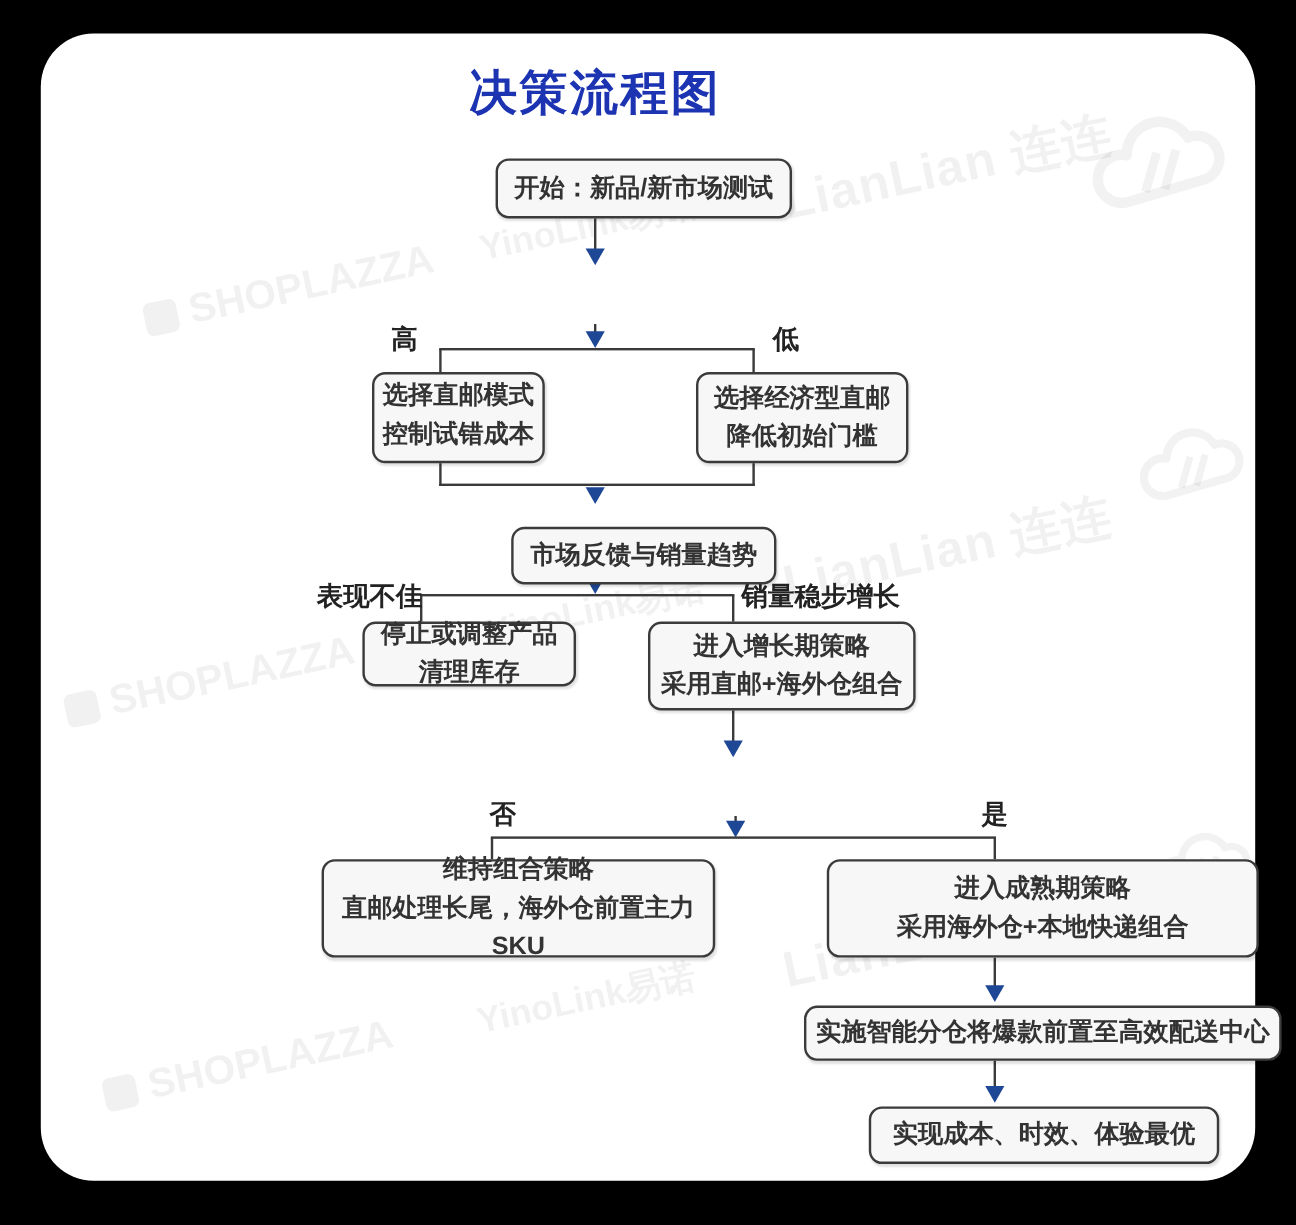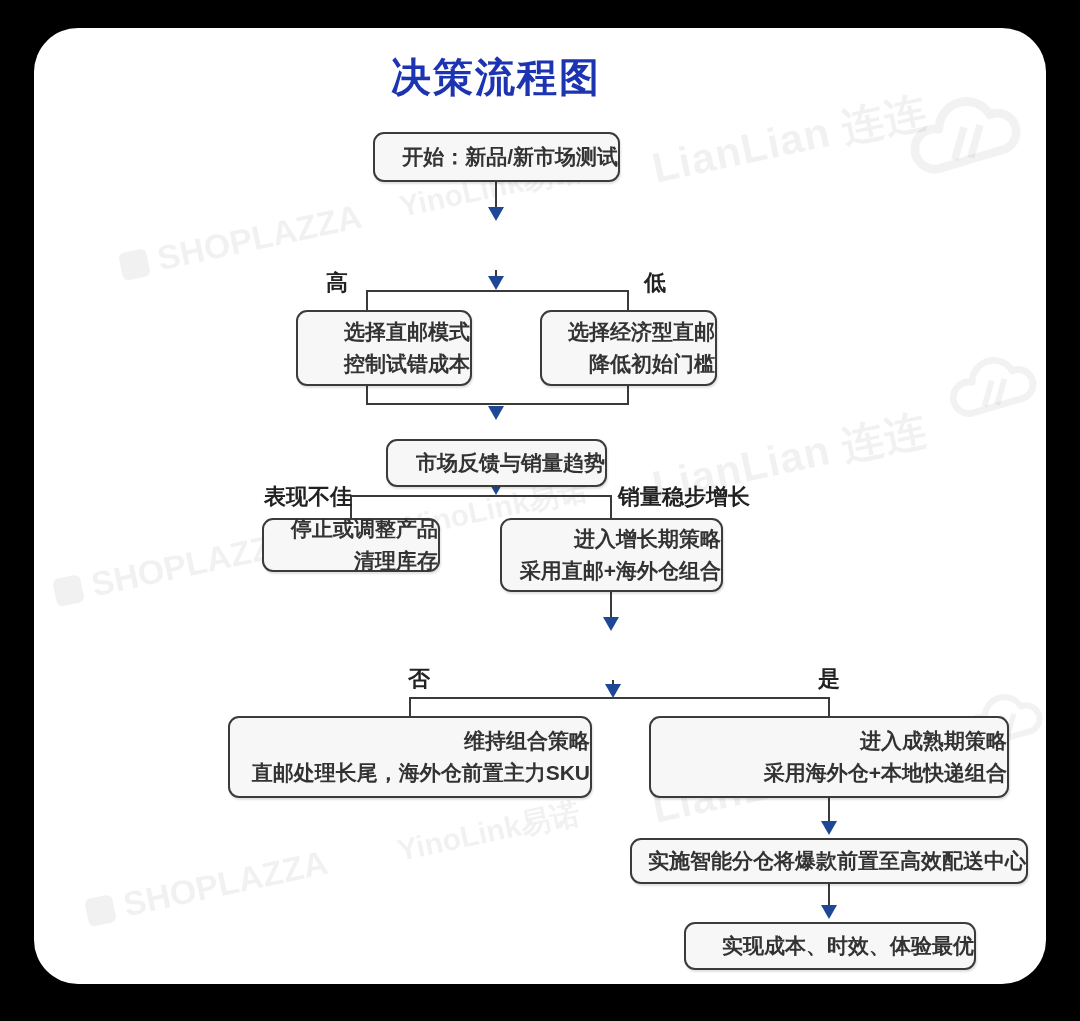--- a/index.html
+++ b/index.html
@@ -13,46 +13,46 @@
   }
   *{margin:0;padding:0;box-sizing:border-box;}
   html,body{width:1080px;height:1021px;background:#000;overflow:hidden;}
   body{font-family:"Liberation Sans","DejaVu Sans",sans-serif;}
   .stage{position:relative;width:1080px;height:1021px;background:#000;}
   .card{position:absolute;left:34px;top:28px;width:1012px;height:956px;
         background:#fff;border-radius:44px;z-index:0;}
   .title{position:absolute;left:346px;top:50px;width:300px;text-align:center;
          font-size:40px;font-weight:bold;letter-spacing:2px;color:var(--title-blue);z-index:3;}
   .node{position:absolute;display:flex;flex-direction:column;justify-content:center;
-        align-items:flex-end;text-align:center;background:var(--box-fill);
+        align-items:center;text-align:center;background:var(--box-fill);
         border:2.5px solid var(--box-border);border-radius:11px;color:var(--box-text);
         font-size:21px;font-weight:700;line-height:32px;z-index:3;
-        box-shadow:1px 2px 2px rgba(0,0,0,0.12);}
+        box-shadow:1px 2px 2px rgba(0,0,0,0.12);margin-left:40px;}
   .vline{position:absolute;width:2px;background:var(--line);z-index:2;}
   .hline{position:absolute;height:2px;background:var(--line);z-index:2;}
   .arrow{position:absolute;width:0;height:0;border-left:8px solid transparent;
          border-right:8px solid transparent;border-top:14px solid var(--arrow-blue);z-index:2;}
   .blabel{position:absolute;font-size:22px;font-weight:700;color:#222;z-index:3;white-space:nowrap;}
   .wm{position:absolute;color:var(--wm);font-weight:bold;white-space:nowrap;
       transform:rotate(-12deg);z-index:1;user-select:none;}
   .wm-ll{font-size:42px;letter-spacing:1px;}
   .wm-sp{font-size:34px;display:flex;align-items:center;gap:10px;}
   .wm-sp .logo{width:28px;height:28px;border-radius:6px;background:rgba(0,0,0,0.055);}
   .wm-yn{font-size:30px;}
   .wm-cloud{position:absolute;z-index:1;color:rgba(0,0,0,0.05);transform:rotate(-8deg);}
   
   #n-start   {left:373px;top:132px;width:247px;height:50px;}
   #n-value   {left:394px;top:222px;width:205px;height:48px;}
-  #n-direct  {left:296px;top:310px;width:176px;height:76px;}
+  #n-direct  {left:270px;top:310px;width:144px;height:76px;font-family:Liberation Mono, monospace;}
   #n-economy {left:540px;top:310px;width:177px;height:76px;}
   #n-feedback{left:386px;top:439px;width:221px;height:48px;}
   #n-stop    {left:262px;top:518px;width:178px;height:54px;}
   #n-growth  {left:500px;top:518px;width:223px;height:74px;}
   #n-hit     {left:515px;top:632px;width:196px;height:48px;}
-  #n-maintain{left:228px;top:716px;width:364px;height:82px;}
+  #n-maintain{left:228px;top:716px;width:328px;height:82px;}
   #n-mature  {left:649px;top:716px;width:360px;height:82px;}
   #n-smart   {left:630px;top:838px;width:398px;height:46px;font-size:21px;}
   #n-optimal {left:684px;top:922px;width:292px;height:48px;}
 </style>
 </head>
 <body>
 
 <div class="stage">
   <div class="card"></div>
 

